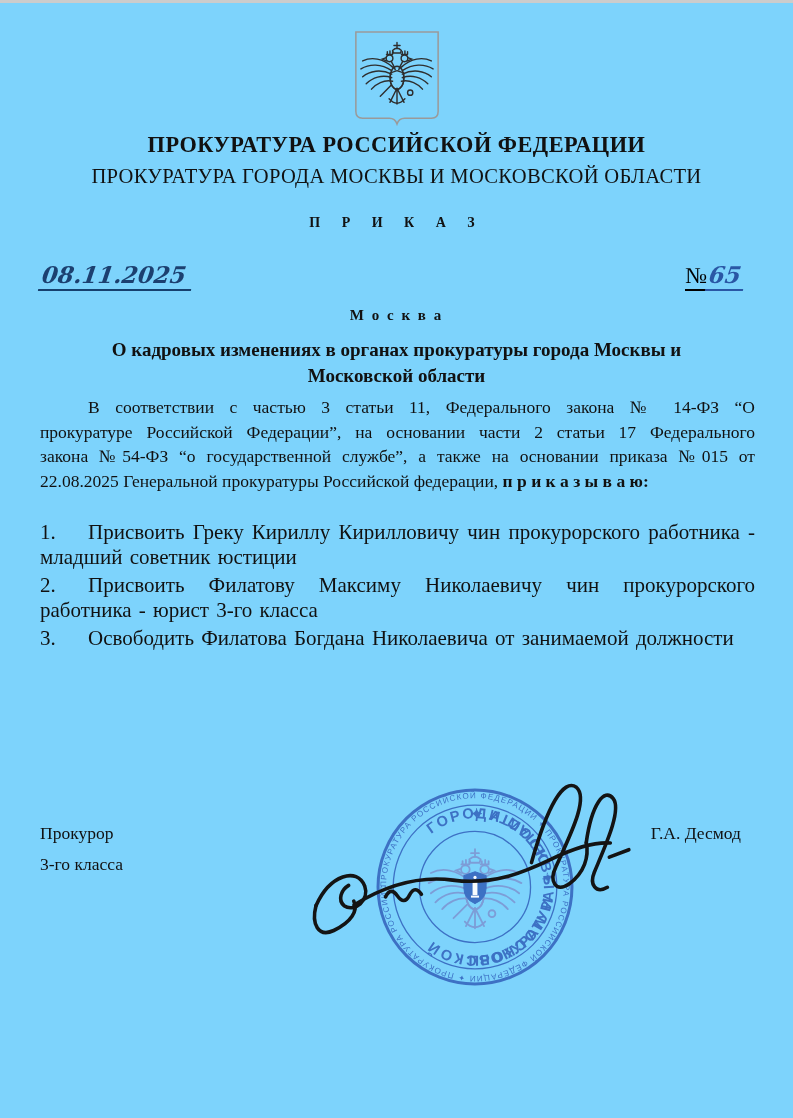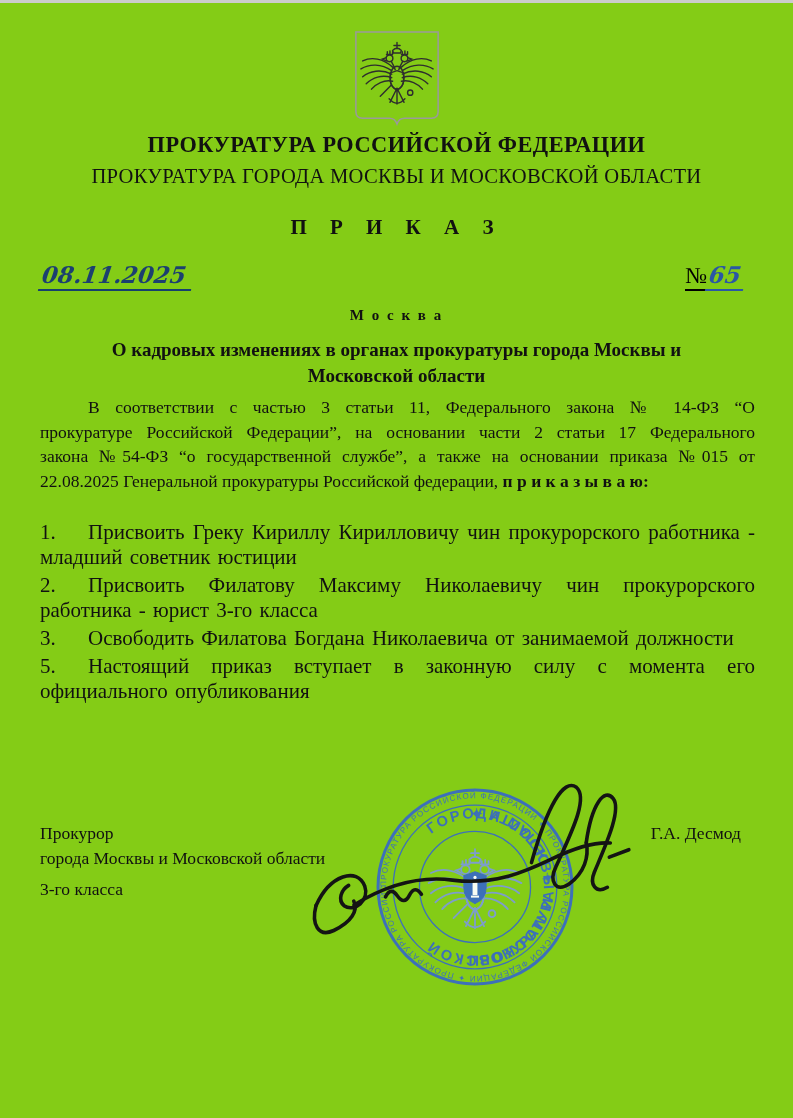--- a/index.html
+++ b/index.html
@@ -1,25 +1,25 @@
 <!DOCTYPE html>
 <html><head>
 <meta charset="utf-8">
 <style>
   html,body{margin:0;padding:0;background:#ffffff;}
   .page{
-    position:relative;width:793px;height:1118px;background:#84cc16;overflow:hidden;
+    position:relative;width:793px;height:1118px;background:#7dd3fc;overflow:hidden;
     border-top:3px solid #cccccc;box-sizing:border-box;
     font-family:"Liberation Serif", serif;color:#111;
   }
   .abs{position:absolute;}
   .center{left:0;right:0;text-align:center;}
   .org-title{top:129px;font-size:23px;font-weight:bold;letter-spacing:0.5px;transform:scaleX(0.97);}
   .org-subtitle{top:161px;font-size:21px;letter-spacing:0.3px;transform:scaleX(0.98);}
-  .doc-type{top:212px;font-size:21px;font-weight:bold;letter-spacing:9px;}
+  .doc-type{top:212px;font-size:14px;font-weight:bold;letter-spacing:9px;}
   .meta-row{top:258px;left:40px;right:48px;height:36px;}
   .script{
     font-family:"DejaVu Serif", serif;font-style:italic;font-weight:bold;
     color:#1c4070;transform:skewX(-8deg);display:inline-block;
   }
   .doc-date{position:absolute;left:0;top:0;font-size:23px;border-bottom:2.5px solid #16406e;padding:0 7px 1px 2px;}
   .doc-number{position:absolute;right:0;top:0;font-size:23px;}
   .num-sign{font-family:"Liberation Serif", serif;color:#000;border-bottom:2.5px solid #000;padding-bottom:1px;}
   .num-value{color:#2a57a5;border-bottom:2.5px solid #2a57a5;padding:0 4px 1px 2px;}
   .city{top:304px;font-size:15px;font-weight:bold;letter-spacing:2px;}
@@ -101,26 +101,24 @@
     <div class="jline first">В соответствии с частью 3 статьи 11, Федерального закона № 14-ФЗ “О</div>
     <div class="jline">прокуратуре Российской Федерации”, на основании части 2 статьи 17 Федерального</div>
     <div class="jline">закона №54-ФЗ “о государственной службе”, а также на основании приказа №015 от</div>
     <div class="jline last"><span>22.08.2025 Генеральной прокуратуры Российской федерации, </span><span class="decree">п р и к а з ы в а ю:</span></div>
   </div>
 
   <div class="abs order-list">
     <div class="order-item"><span class="item-num">1.</span><span>Присвоить Греку Кириллу Кирилловичу чин прокурорского работника - младший советник юстиции</span></div>
     <div class="order-item"><span class="item-num">2.</span><span>Присвоить Филатову Максиму Николаевичу чин прокурорского работника - юрист 3-го класса</span></div>
     <div class="order-item"><span class="item-num">3.</span><span>Освободить Филатова Богдана Николаевича от занимаемой должности</span></div>
-    <div class="order-item"><span class="item-num">5.</span><span>Настоящий приказ вступает в законную силу с момента его официального опубликования</span></div>
   </div>
 
   <div class="abs sig-block">
     <div>Прокурор</div>
-    <div>города Москвы и Московской области</div>
     <div class="sig-gap"></div>
     <div>3-го класса</div>
   </div>
   <div class="abs sig-name">Г.А. Десмод</div>
 
   <div class="abs stamp-wrap">
     <svg viewBox="0 0 200 200" width="202" height="202">
       <defs>
         <path id="ringOuter" d="M12,100 a88,88 0 1,1 176,0 a88,88 0 1,1 -176,0"></path>
         <path id="ringTop" d="M32,100 a68,68 0 1,1 136,0 a68,68 0 1,1 -136,0"></path>

